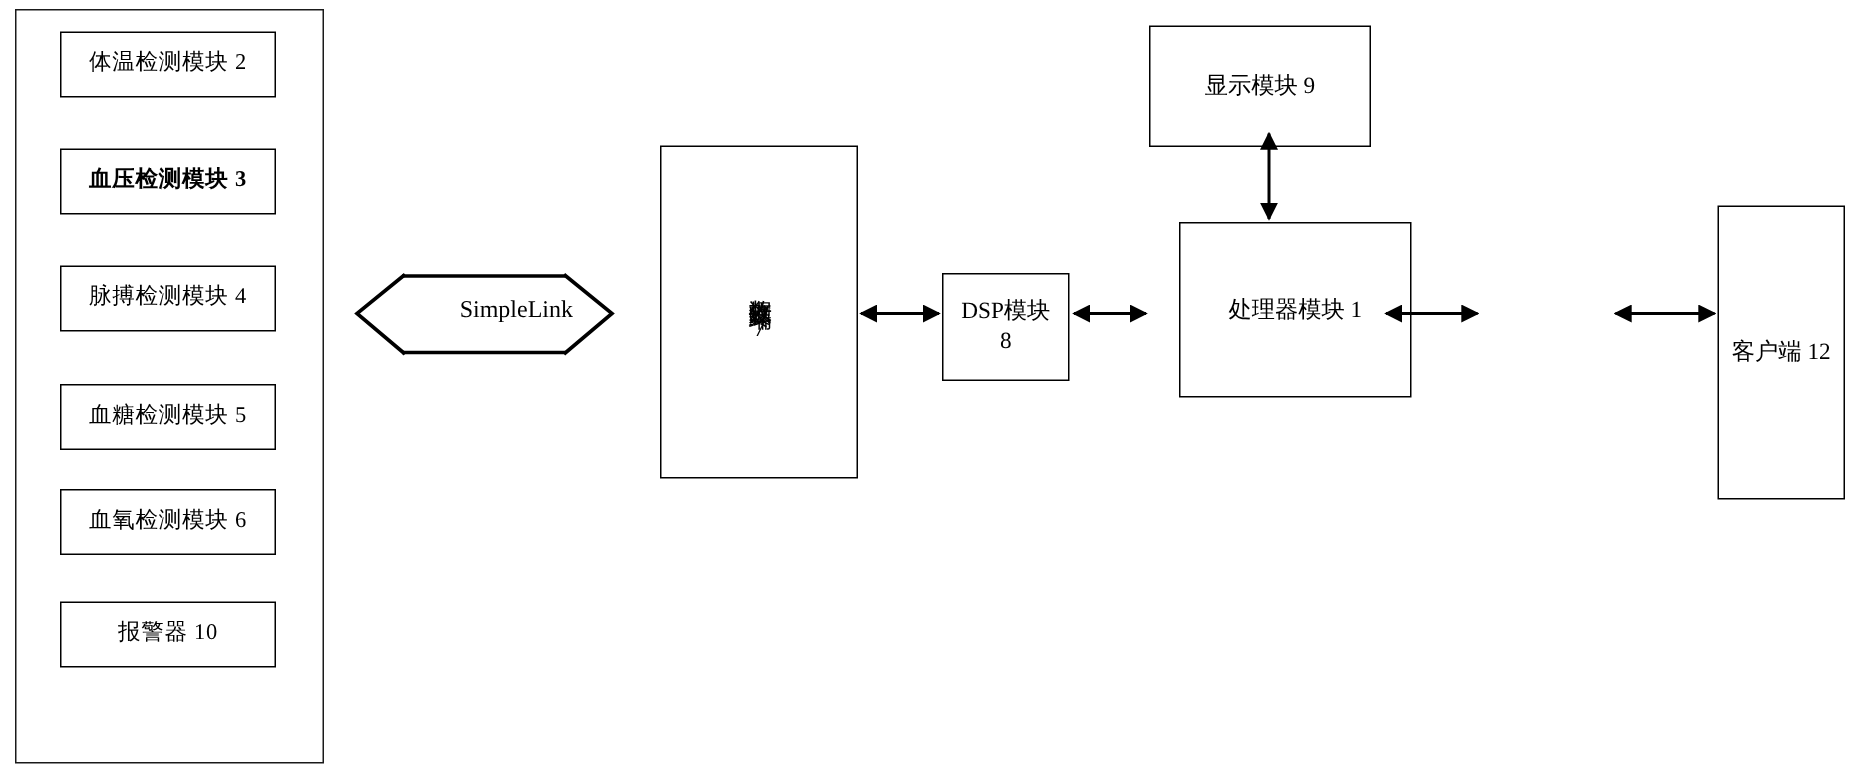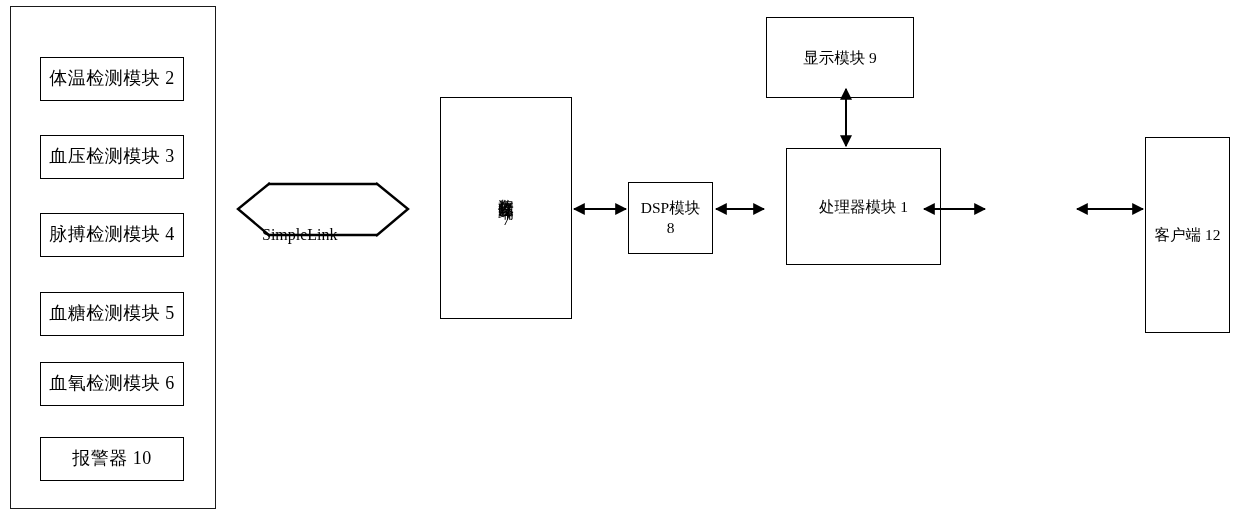--- a/index.html
+++ b/index.html
@@ -34,26 +34,25 @@
     left: 10px;
     top: 6px;
     width: 206px;
     height: 503px;
     border: 1px solid #1a1a1a;
   }
   .sensor-box {
     left: 40px;
     width: 144px;
     height: 44px;
-    font-size: 18px;
+    font-size: 15px;
     letter-spacing: 0.5px;
-    margin-top: 36px;
   }
   #sensor-temp      { top: 21px; }
-  #sensor-bp        { top: 99px; }
+  #sensor-bp        { top: 99px; font-weight: bold; }
   #sensor-pulse     { top: 177px; }
   #sensor-glucose   { top: 256px; text-align: right; }
   #sensor-spo2      { top: 326px; }
   #alarm-box        { top: 401px; }
 
   
   #terminal-box {
     left: 440px;
     top: 97px;
     width: 132px;
@@ -113,24 +112,23 @@
     top: 0;
     width: 1239px;
     height: 516px;
     pointer-events: none;
   }
   .label-simplelink {
     position: absolute;
     left: 262px;
     top: 198px;
     width: 120px;
-    text-align: left;
+    text-align: right;
     font-size: 16px;
     font-family: "Liberation Serif", "DejaVu Serif", serif;
-    margin-top: 28px;
   }
 </style>
 </head>
 <body>
 
 <div id="canvas">
 
   <div class="box" id="sensor-container"></div>
 
   <div class="box sensor-box" id="sensor-temp">

